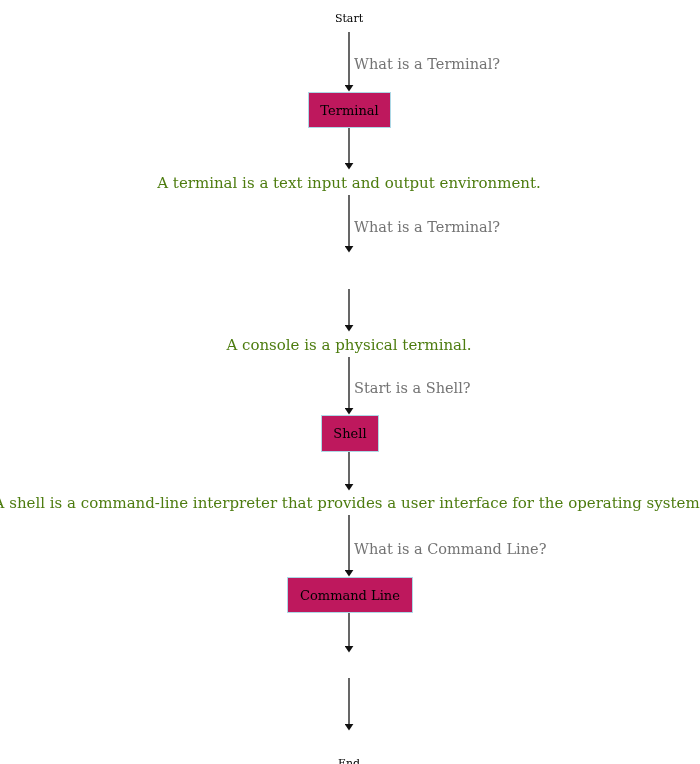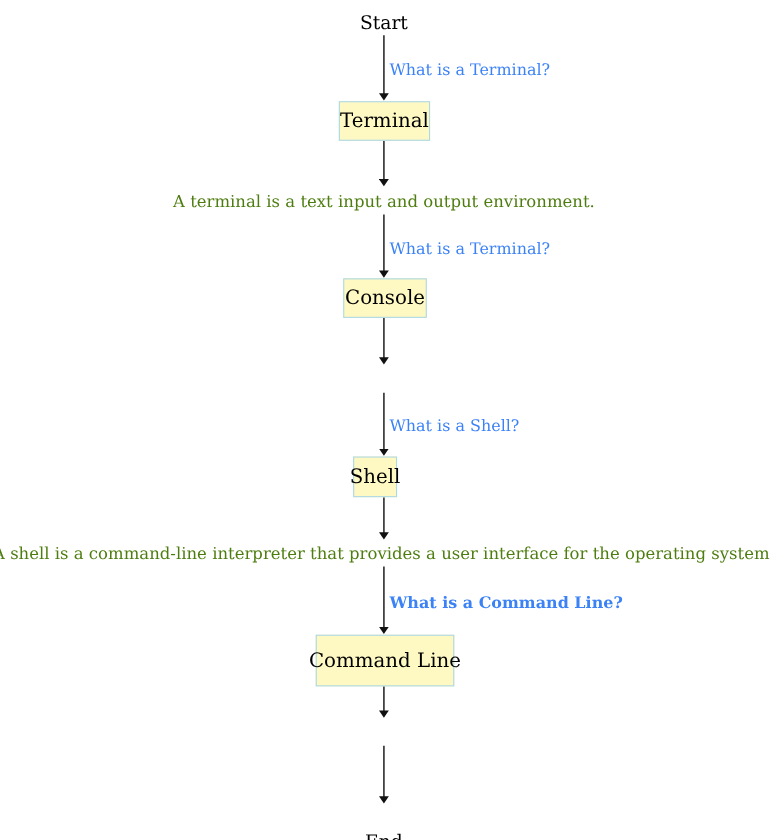--- a/index.html
+++ b/index.html
@@ -29,35 +29,35 @@
     top: 0;
     width: 700px;
     height: 764px;
   }
 
   
   .terminus-node {
     position: absolute;
     transform: translateX(-50%);
     white-space: nowrap;
-    font-size: 17px;
+    font-size: 11px;
     line-height: 1;
     color: #000;
   }
 
   
   .process-node {
     position: absolute;
     box-sizing: border-box;
-    background: #fef9c3;
+    background: #be185d;
     border: 1px solid #ADD8E6;
     display: flex;
     align-items: center;
     justify-content: center;
-    font-size: 18px;
+    font-size: 13px;
     line-height: 1;
     color: #000;
     white-space: nowrap;
   }
 
   
   .statement-node {
     position: absolute;
     transform: translateX(-50%);
     white-space: nowrap;
@@ -65,21 +65,21 @@
     line-height: 1;
     color: #4d7c0f;
   }
 
   
   .edge-label {
     position: absolute;
     white-space: nowrap;
     font-size: 14.5px;
     line-height: 1;
-    color: #3b82f6;
+    color: #737373;
   }
 </style>
 </head>
 <body>
 
 <div id="flowchart">
 
   <svg id="edge-layer" viewBox="0 0 700 764" width="700" height="764" xmlns="http://www.w3.org/2000/svg">
     <defs>
       <marker id="arrowhead" markerWidth="8" markerHeight="9" refX="3.2" refY="4.5" orient="auto" markerUnits="userSpaceOnUse">
@@ -109,29 +109,29 @@
   <div class="terminus-node" style="left:349px; top:13px;">Start</div>
 
   <div class="edge-label" style="left:354px; top:57px;">What is a Terminal?</div>
 
   <div class="process-node" style="left:308px; top:92px; width:83px; height:36px;">Terminal</div>
 
   <div class="statement-node" style="left:349px; top:176px;">A terminal is a text input and output environment.</div>
 
   <div class="edge-label" style="left:354px; top:220px;">What is a Terminal?</div>
 
-  <div class="process-node" style="left:312px; top:253px; width:76px; height:36px;">Console</div>
 
+  <div class="statement-node" style="left:349px; top:338px;">A console is a physical terminal.</div>
 
-  <div class="edge-label" style="left:354px; top:381px;">What is a Shell?</div>
+  <div class="edge-label" style="left:354px; top:381px;">Start is a Shell?</div>
 
-  <div class="process-node" style="left:321px; top:415px; width:40px; height:37px;">Shell</div>
+  <div class="process-node" style="left:321px; top:415px; width:58px; height:37px;">Shell</div>
 
   <div class="statement-node" style="left:349px; top:496px;">A shell is a command-line interpreter that provides a user interface for the operating system.</div>
 
-  <div class="edge-label" style="left:354px; top:542px;font-weight:bold;">What is a Command Line?</div>
+  <div class="edge-label" style="left:354px; top:542px;">What is a Command Line?</div>
 
-  <div class="process-node" style="left:287px; top:577px; width:126px; height:47px;">Command Line</div>
+  <div class="process-node" style="left:287px; top:577px; width:126px; height:36px;">Command Line</div>
 
 
   <div class="terminus-node" style="left:349px; top:734px;margin-top:24px;">End</div>
 
 </div>
 
 </body></html>

